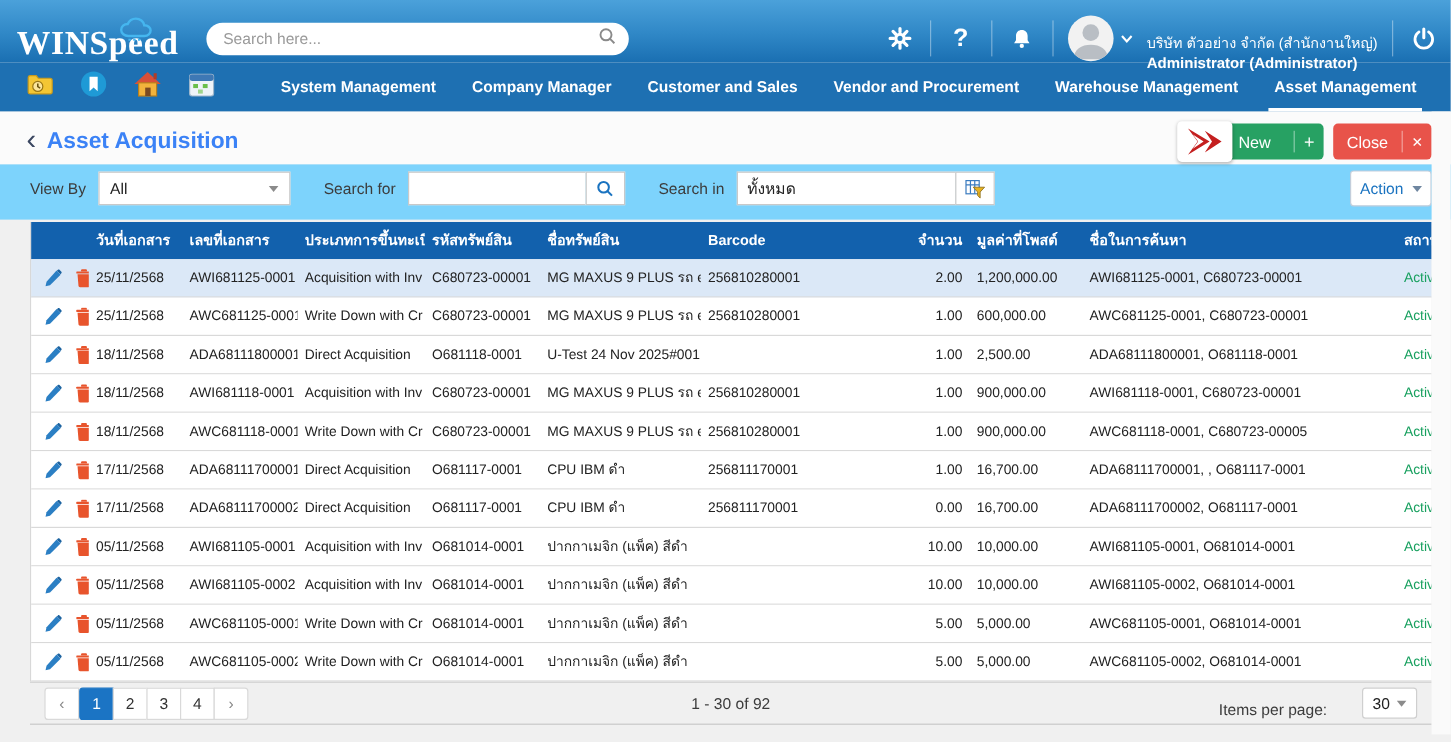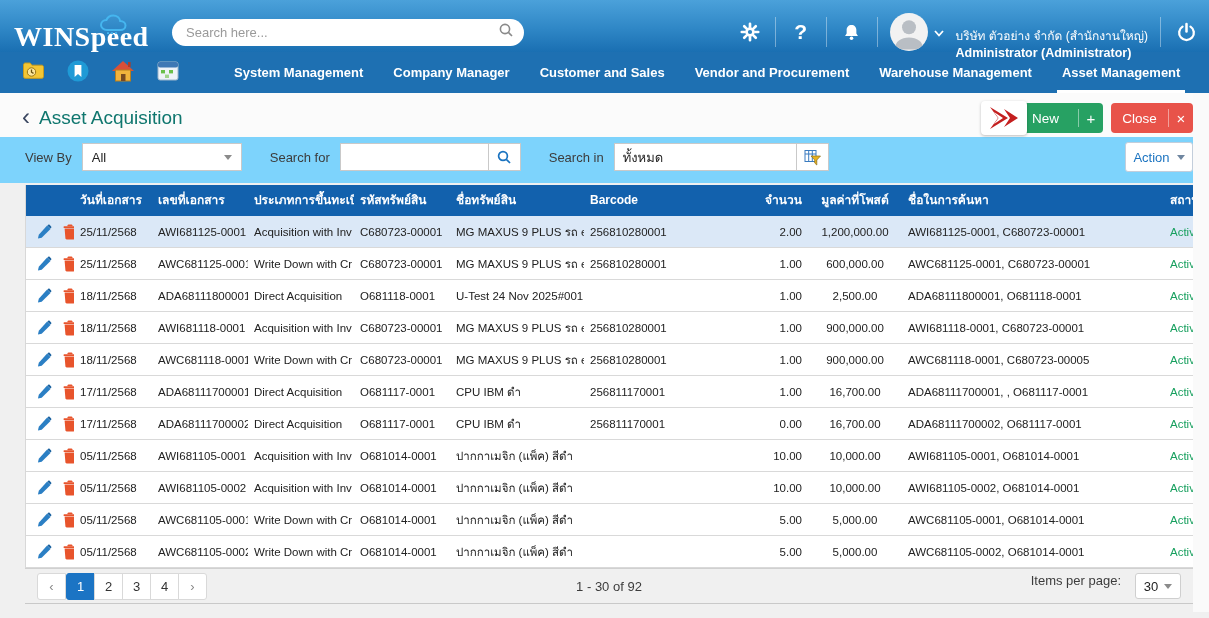--- a/index.html
+++ b/index.html
@@ -31,21 +31,21 @@
   .navbar { height:41px; background:#1e70b2; display:flex; align-items:stretch; padding-left:22px; }
   .nav-quick { display:flex; align-items:center; gap:22px; }
   .nav-sep { width:1px; background:rgba(255,255,255,.55); margin:9px 16px 9px 24px; }
   .nav-item { color:#fff; font-size:13px; font-weight:600; display:flex; align-items:center;
               padding:0 15px; cursor:pointer; position:relative; white-space:nowrap; }
   .nav-item.active::after { content:""; position:absolute; left:10px; right:10px; bottom:0; height:3px; background:#fff; }
 
   
   .title-row { height:44px; background:#fbfbfb; display:flex; align-items:center; padding:6px 16px 0 22px; }
   .back-chevron { font-size:24px; color:#3a4660; line-height:1; margin-right:9px; cursor:pointer; padding-bottom:3px;}
-  .page-title { font-size:19px; font-weight:400; color:#0f766e; }
+  .page-title { font-size:19px; font-weight:700; color:#3b82f6; }
   .title-buttons { margin-left:auto; display:flex; align-items:center; position:relative; }
   .note-arrow { width:46px; height:34px; background:#fff; border-radius:4px; box-shadow:0 1px 3px rgba(0,0,0,.25);
                 display:flex; align-items:center; justify-content:center; margin-right:-14px; z-index:2; }
   .btn-split { height:30px; border-radius:4px; display:flex; align-items:center; color:#fff; font-size:13.5px;
                cursor:pointer; overflow:hidden; }
   .btn-new { background:#27a163; width:90px; margin-right:8px; }
   .btn-close { background:#e8534a; width:82px; }
   .btn-split .lbl { flex:1; text-align:center; }
   .btn-split .divider { width:1px; height:18px; background:rgba(255,255,255,.45); }
   .btn-split .suffix { width:24px; text-align:center; font-size:15px; }
@@ -73,38 +73,38 @@
   
   .table-zone { margin:2px 16px 0 25px; width:1168px; overflow:hidden; }
   .grid { width:1230px; border-left:1px solid #d8d8d8; }
   .grid-header { display:flex; background:#1261ad; height:31px; }
   .grid-header .cell { color:#fff; font-size:12px; font-weight:bold; line-height:31px; }
   .grid-row { display:flex; background:#fff; height:32px; border-bottom:1px solid #d9d9d9; }
   .grid-row.selected { background:#dbe8f7; }
   .cell { padding:0 6px; white-space:nowrap; overflow:hidden; font-size:11.5px; line-height:32px; flex:none; }
   .col0{width:48px}.col1{width:78px}.col2{width:96px}.col3{width:106px}.col4{width:96px}
   .col5{width:134px}.col6{width:146px}
-  .col7{width:78px;text-align:right}.col8{width:94px;text-align:center}
+  .col7{width:78px;text-align:right}.col8{width:94px;text-align:left}
   .col9{width:228px}
   .col10{width:126px;padding-left:40px;color:#18a05f;}
   .grid-header .col10 { color:#fff; }
   .actions { display:flex; align-items:center; gap:11px; padding-left:11px; }
   .icon-btn { display:flex; align-items:center; cursor:pointer; }
 
   
   .pager-bar { margin-left:25px; width:1168px; height:36px; background:#f0f0f0; border-top:1px solid #d0d0d0;
                border-bottom:1px solid #c9c9c9; display:flex; align-items:center; padding:0 12px; position:relative; }
   .pager { display:flex; }
   .page-btn { min-width:29px; height:27px; background:#fff; border:1px solid #d9d9d9; margin-left:-1px;
               font-size:13px; color:#333; cursor:pointer; font-family:inherit; }
   .page-btn:first-child { border-radius:3px 0 0 3px; margin-left:0; color:#888; }
   .page-btn.nav-next { border-radius:0 3px 3px 0; color:#888; }
   .page-btn.active { background:#1b74c4; border-color:#1b74c4; color:#fff; }
   .range-text { position:absolute; left:50%; transform:translateX(-50%); font-size:13px; color:#3c3c3c; }
-  .ipp { margin-left:auto; display:flex; align-items:flex-start; gap:14px; }
+  .ipp { margin-left:auto; display:flex; align-items:flex-end; gap:29px; }
   .ipp-label { font-size:13px; color:#3c3c3c; }
   .ipp-select { width:46px; height:26px; background:#fff; border:1px solid #cfcfcf; border-radius:3px;
                 display:flex; align-items:center; justify-content:center; gap:6px; font-size:13px; cursor:pointer; }
 
   .right-gutter { position:absolute; left:1193px; top:93px; width:16px; height:519px; background:#fafafa; }
 </style>
 </head>
 <body>
 
 <div class="app">

